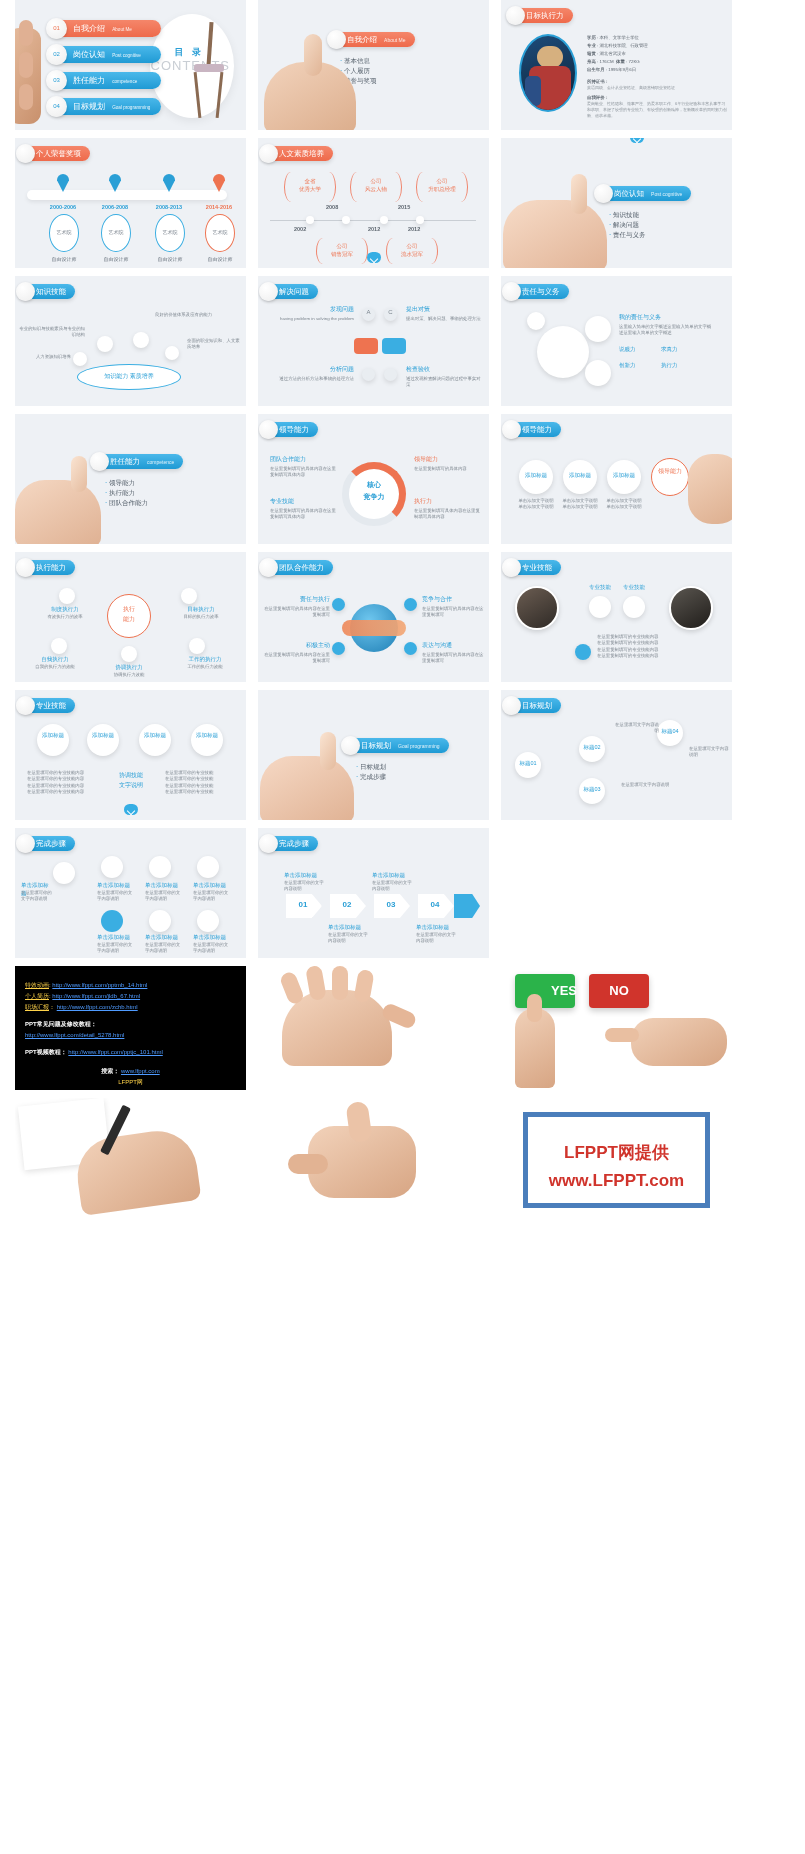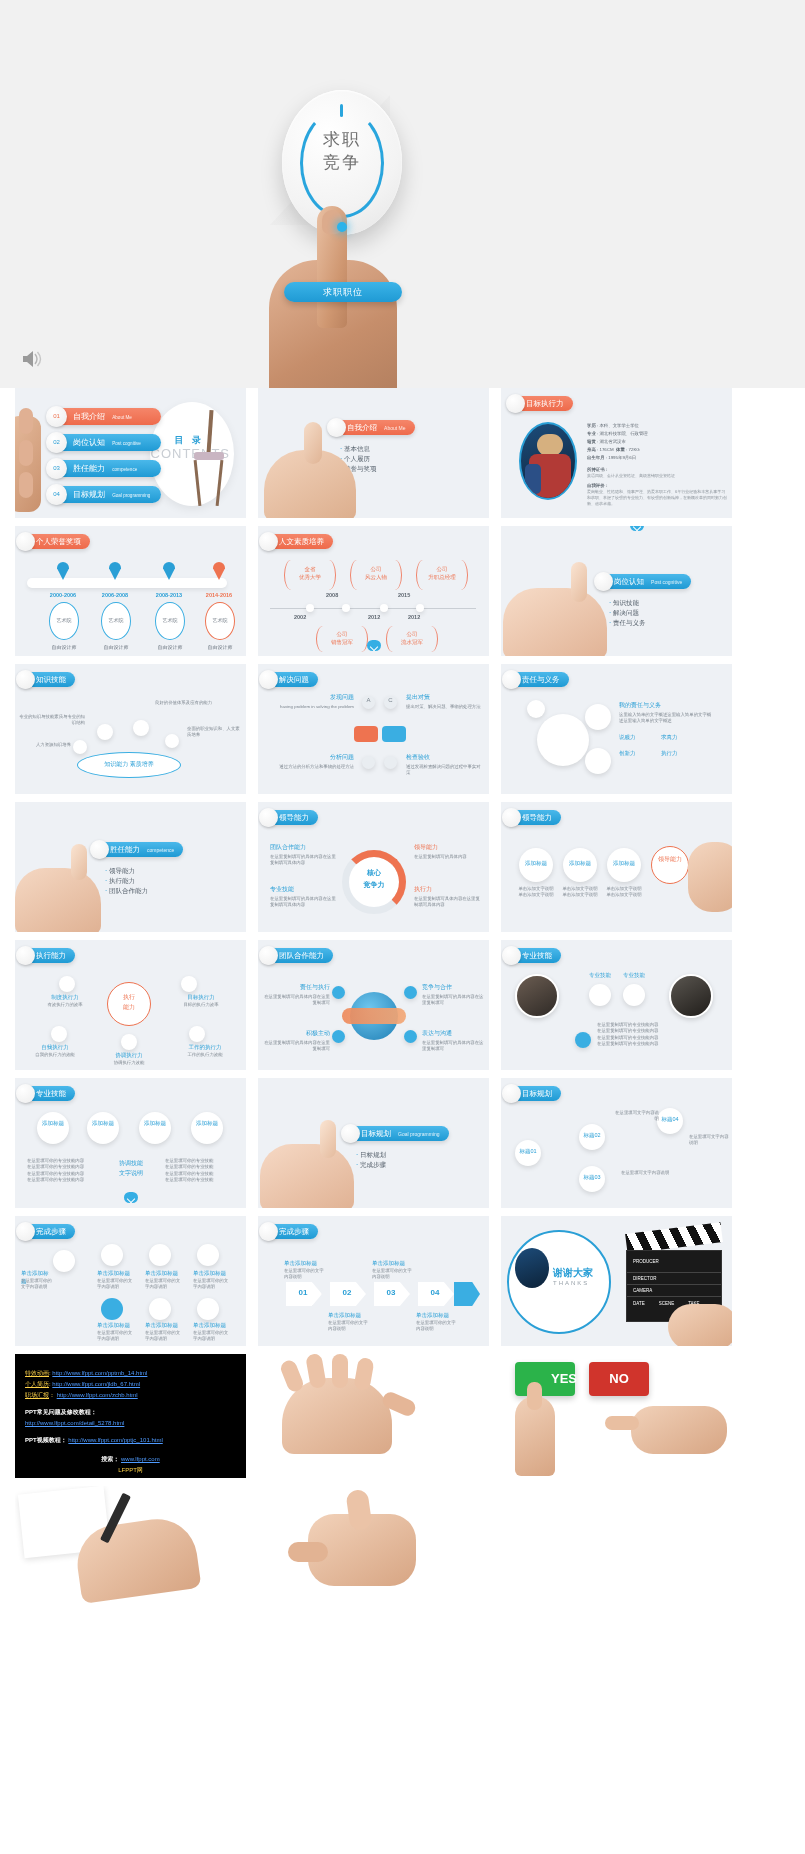--- a/index.html
+++ b/index.html
@@ -94,42 +94,20 @@
   .brandbox { position:absolute; left:22px; top:14px; right:22px; bottom:14px;
      border:5px solid #4a7ebb; background:#fff; }
   .brandtxt { position:absolute; width:100%; text-align:center; color:#d0342c;
      font-weight:bold; }
 </style>
 </head>
 <body>
 
 <div class="page">
 
-  <div class="hero">
-    <div class="shadowtri"></div>
-    <div class="knob"></div>
-    <div class="ring"></div>
-    <div class="ringtick"></div>
-    <div class="knobtxt">
-      <div>求职</div>
-      <div>竞争</div>
-    </div>
-    <div class="handwrap">
-      <div class="palm"></div>
-      <div class="finger"></div>
-      <div class="nail"></div>
-    </div>
-    <div class="dot"></div>
-    <div class="cta">求职职位</div>
-    <svg class="speaker" viewBox="0 0 24 22">
-      <path d="M3 8 h4 L13 3 v16 L7 14 H3 Z" fill="#9a9a9a"></path>
-      <path d="M15 6 q4 5 0 10" stroke="#b5b5b5" stroke-width="1.4" fill="none"></path>
-      <path d="M17.5 4 q6 7 0 14" stroke="#c6c6c6" stroke-width="1.4" fill="none"></path>
-    </svg>
-  </div>
 
   <div class="grid">
 
     <div class="slide">
       <div style="position:absolute;left:-8px;top:28px;width:34px;height:96px;border-radius:12px;background:linear-gradient(120deg,#e7bd9f,#c8906c);"></div>
       <div style="position:absolute;left:4px;top:20px;width:14px;height:26px;border-radius:8px;background:#e0b093;"></div>
       <div style="position:absolute;left:4px;top:52px;width:14px;height:26px;border-radius:8px;background:#e0b093;"></div>
       <div style="position:absolute;left:4px;top:84px;width:14px;height:26px;border-radius:8px;background:#e0b093;"></div>
       <div style="position:absolute;right:12px;top:14px;width:84px;height:104px;border-radius:42px/52px;background:#fff;box-shadow:0 3px 10px rgba(0,0,0,.07);"></div>
       <div style="position:absolute;right:42px;top:46px;font-size:9px;color:#2a9fd6;letter-spacing:3px;font-weight:bold;">目 录</div>
@@ -586,38 +564,20 @@
       <div class="lblb" style="left:26px;top:44px;width:40px;">单击添加标题</div>
       <div class="bodytxt" style="left:26px;top:52px;width:40px;">在这里填写你的文字内容说明</div>
       <div class="lblb" style="left:114px;top:44px;width:40px;">单击添加标题</div>
       <div class="bodytxt" style="left:114px;top:52px;width:40px;">在这里填写你的文字内容说明</div>
       <div class="lblb" style="left:70px;top:96px;width:40px;">单击添加标题</div>
       <div class="bodytxt" style="left:70px;top:104px;width:40px;">在这里填写你的文字内容说明</div>
       <div class="lblb" style="left:158px;top:96px;width:40px;">单击添加标题</div>
       <div class="bodytxt" style="left:158px;top:104px;width:40px;">在这里填写你的文字内容说明</div>
     </div>
 
-    <div class="slide">
-      <div style="position:absolute;left:6px;top:14px;width:104px;height:104px;border-radius:50%;border:2.5px solid #2a9fd6;background:#fff;"></div>
-      <div style="position:absolute;left:14px;top:32px;width:34px;height:40px;border-radius:17px/20px;background:linear-gradient(160deg,#1d4c7a,#0c2238);"></div>
-      <div style="position:absolute;left:52px;top:50px;font-size:10px;color:#2a9fd6;font-weight:bold;">谢谢大家</div>
-      <div style="position:absolute;left:52px;top:64px;font-size:6px;color:#9aa3ab;letter-spacing:2px;">THANKS</div>
-      <div style="position:absolute;right:10px;top:12px;width:96px;height:20px;background:repeating-linear-gradient(70deg,#111 0 8px,#fff 8px 16px);transform:rotate(-7deg);"></div>
-      <div style="position:absolute;right:10px;top:34px;width:96px;height:72px;background:#1a1a1a;border:1px solid #333;">
-        <div style="color:#fff;font-size:4.5px;padding:5px 6px;line-height:11px;border-bottom:1px solid #444;">PRODUCER</div>
-        <div style="color:#fff;font-size:4.5px;padding:0 6px;line-height:11px;border-bottom:1px solid #444;">DIRECTOR</div>
-        <div style="color:#fff;font-size:4.5px;padding:0 6px;line-height:11px;border-bottom:1px solid #444;">CAMERA</div>
-        <div style="display:flex;color:#fff;font-size:4.5px;padding:4px 6px;gap:14px;">
-          <span>DATE</span>
-          <span>SCENE</span>
-          <span>TAKE</span>
-        </div>
-      </div>
-      <div style="position:absolute;right:-6px;bottom:-4px;width:70px;height:46px;border-radius:24px;background:linear-gradient(150deg,#f2d2ba,#d9a886);"></div>
-    </div>
 
   </div>
 
   <div class="grid" style="margin-top:8px;">
 
     <div class="tile black">
       <div style="padding:14px 10px;">
         <div class="linkline">
           <span class="cn">特效动画</span><span>:</span>
           <a href="#">http://www.lfppt.com/pptmb_14.html</a>
@@ -677,16 +637,22 @@
       <div style="position:absolute;left:62px;top:36px;width:120px;height:74px;border-radius:40px 40px 10px 10px;background:linear-gradient(150deg,#f2d2ba,#d7a583);transform:rotate(-8deg);"></div>
       <div style="position:absolute;left:96px;top:6px;width:9px;height:52px;background:#2c2c2c;transform:rotate(26deg);border-radius:2px;"></div>
     </div>
 
     <div class="tile">
       <div style="position:absolute;left:50px;top:28px;width:108px;height:72px;border-radius:26px;background:linear-gradient(150deg,#f2d2ba,#d7a583);"></div>
       <div style="position:absolute;left:90px;top:4px;width:22px;height:40px;border-radius:11px;background:#ebc3a7;transform:rotate(-8deg);"></div>
       <div style="position:absolute;left:30px;top:56px;width:40px;height:20px;border-radius:10px;background:#e2b393;"></div>
     </div>
 
+    <div class="tile">
+      <div class="brandbox">
+        <div class="brandtxt" style="top:24px;font-size:17px;">LFPPT网提供</div>
+        <div class="brandtxt" style="top:54px;font-size:17px;">www.LFPPT.com</div>
+      </div>
+    </div>
 
   </div>
 
 </div>
 
 </body></html>

